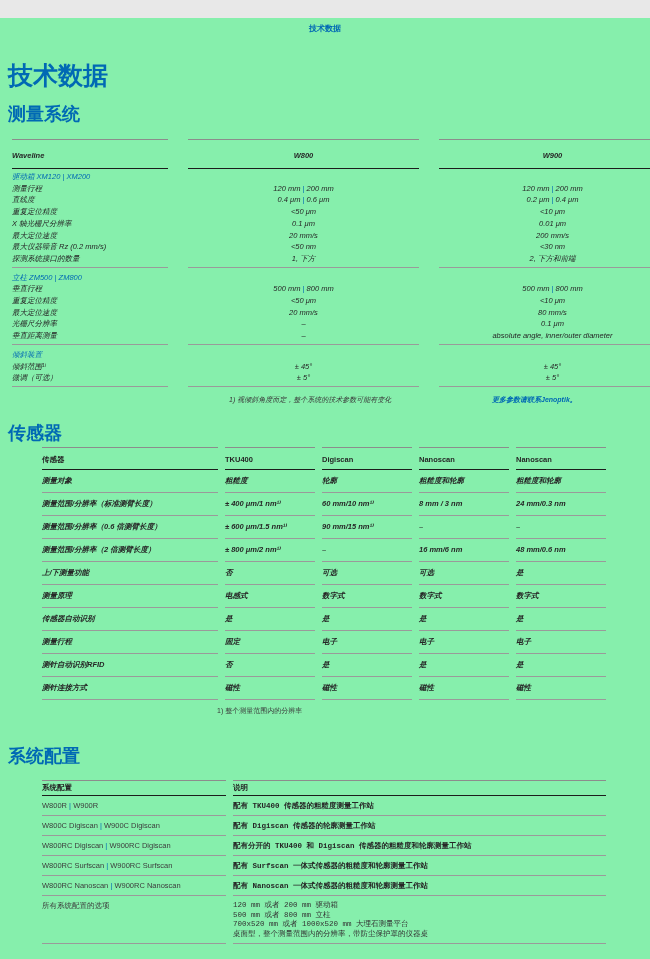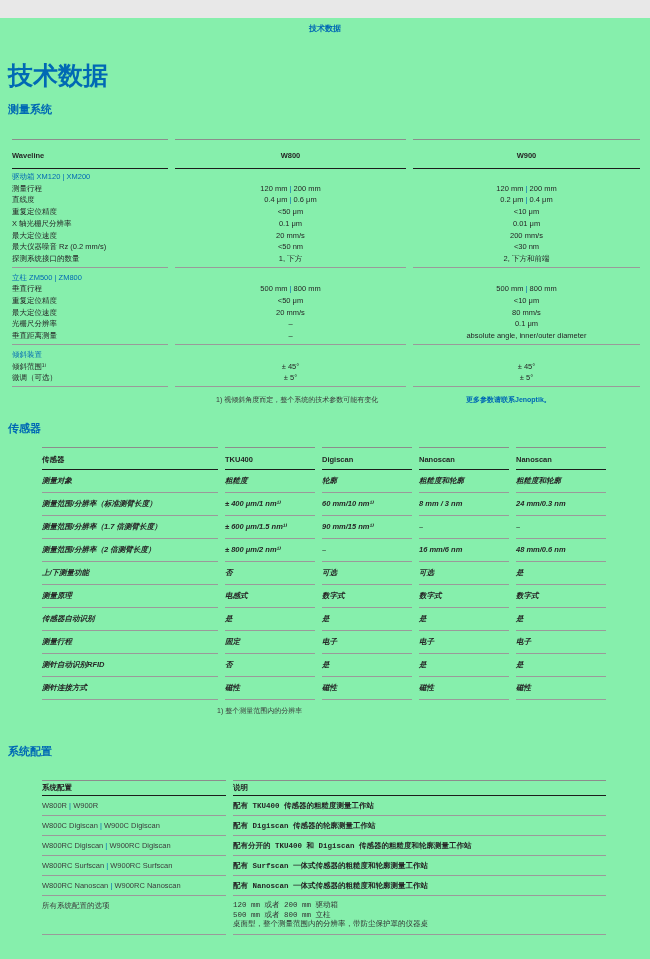--- a/index.html
+++ b/index.html
@@ -13,29 +13,29 @@
 
   .running-header {
     position:absolute; top:5px; left:0; right:0; text-align:center;
     font-size:8px; font-weight:bold; color:#0069b4;
   }
   .page-title {
     position:absolute; left:8px; top:41px;
     font-size:25px; font-weight:bold; color:#0069b4;
   }
   .section-heading {
-    position:absolute; font-size:11px; font-weight:bold; color:#0069b4;
+    position:absolute; font-size:18px; font-weight:bold; color:#0069b4;
   }
   #h2-measure { left:8px; top:84px; }
   #h2-sensors { left:8px; top:403px; }
   #h2-config  { left:8px; top:726px; }
 
   
   .t1 { position:absolute; left:12px; top:121px; width:628px; font-size:7.5px; }
-  .t1 .row { display:grid; grid-template-columns:156px 231px 227px; column-gap:7px; }
+  .t1 .row { display:grid; grid-template-columns:156px 231px 227px; column-gap:20px;font-style:italic; }
   .t1 .cell { line-height:11.7px; }
   .t1 .c { text-align:center; }
   .t1 .head .cell {
     border-top:1px solid #8c8c8c; border-bottom:1.5px solid #1c1c1c;
     height:24px; padding-top:4px; line-height:24px; font-weight:bold;
   }
   .t1 .group .cell { color:#0069b4; padding-top:2px; }
   .t1 .sep .cell { border-bottom:1px solid #9a9a9a; padding-top:2px; margin-bottom:2px; }
   .t1 .bot .cell { border-bottom:1px solid #9a9a9a; padding-top:2px; }
   .t1-foot { margin-top:7px; font-size:7px; color:#3a3a3a; }
@@ -221,21 +221,21 @@
       <div class="cell">粗糙度和轮廓</div>
     </div>
     <div class="row drow">
       <div class="cell">测量范围/分辨率（标准测臂长度）</div>
       <div class="cell">± 400 μm/1 nm¹⁾</div>
       <div class="cell">60 mm/10 nm¹⁾</div>
       <div class="cell">8 mm / 3 nm</div>
       <div class="cell">24 mm/0.3 nm</div>
     </div>
     <div class="row drow">
-      <div class="cell">测量范围/分辨率（1.7 倍测臂长度）</div>
+      <div class="cell">测量范围/分辨率（0.6 倍测臂长度）</div>
       <div class="cell">± 600 μm/1.5 nm¹⁾</div>
       <div class="cell">90 mm/15 nm¹⁾</div>
       <div class="cell">–</div>
       <div class="cell">–</div>
     </div>
     <div class="row drow">
       <div class="cell">测量范围/分辨率（2 倍测臂长度）</div>
       <div class="cell">± 800 μm/2 nm¹⁾</div>
       <div class="cell">–</div>
       <div class="cell">16 mm/6 nm</div>
@@ -314,20 +314,21 @@
     <div class="row drow">
       <div class="cell model">W800RC Nanoscan <span class="accent">|</span> W900RC Nanoscan</div>
       <div class="cell desc">配有 Nanoscan 一体式传感器的粗糙度和轮廓测量工作站</div>
     </div>
 
     <div class="row drow multi">
       <div class="cell model">所有系统配置的选项</div>
       <div class="cell desc">
         <div>120 mm 或者 200 mm 驱动箱</div>
         <div>500 mm 或者 800 mm 立柱</div>
+        <div>700x520 mm 或者 1000x520 mm 大理石测量平台</div>
         <div>桌面型，整个测量范围内的分辨率，带防尘保护罩的仪器桌</div>
       </div>
     </div>
   </div>
 
   <div class="page-number">11</div>
 
 </div>
 
 </body></html>

